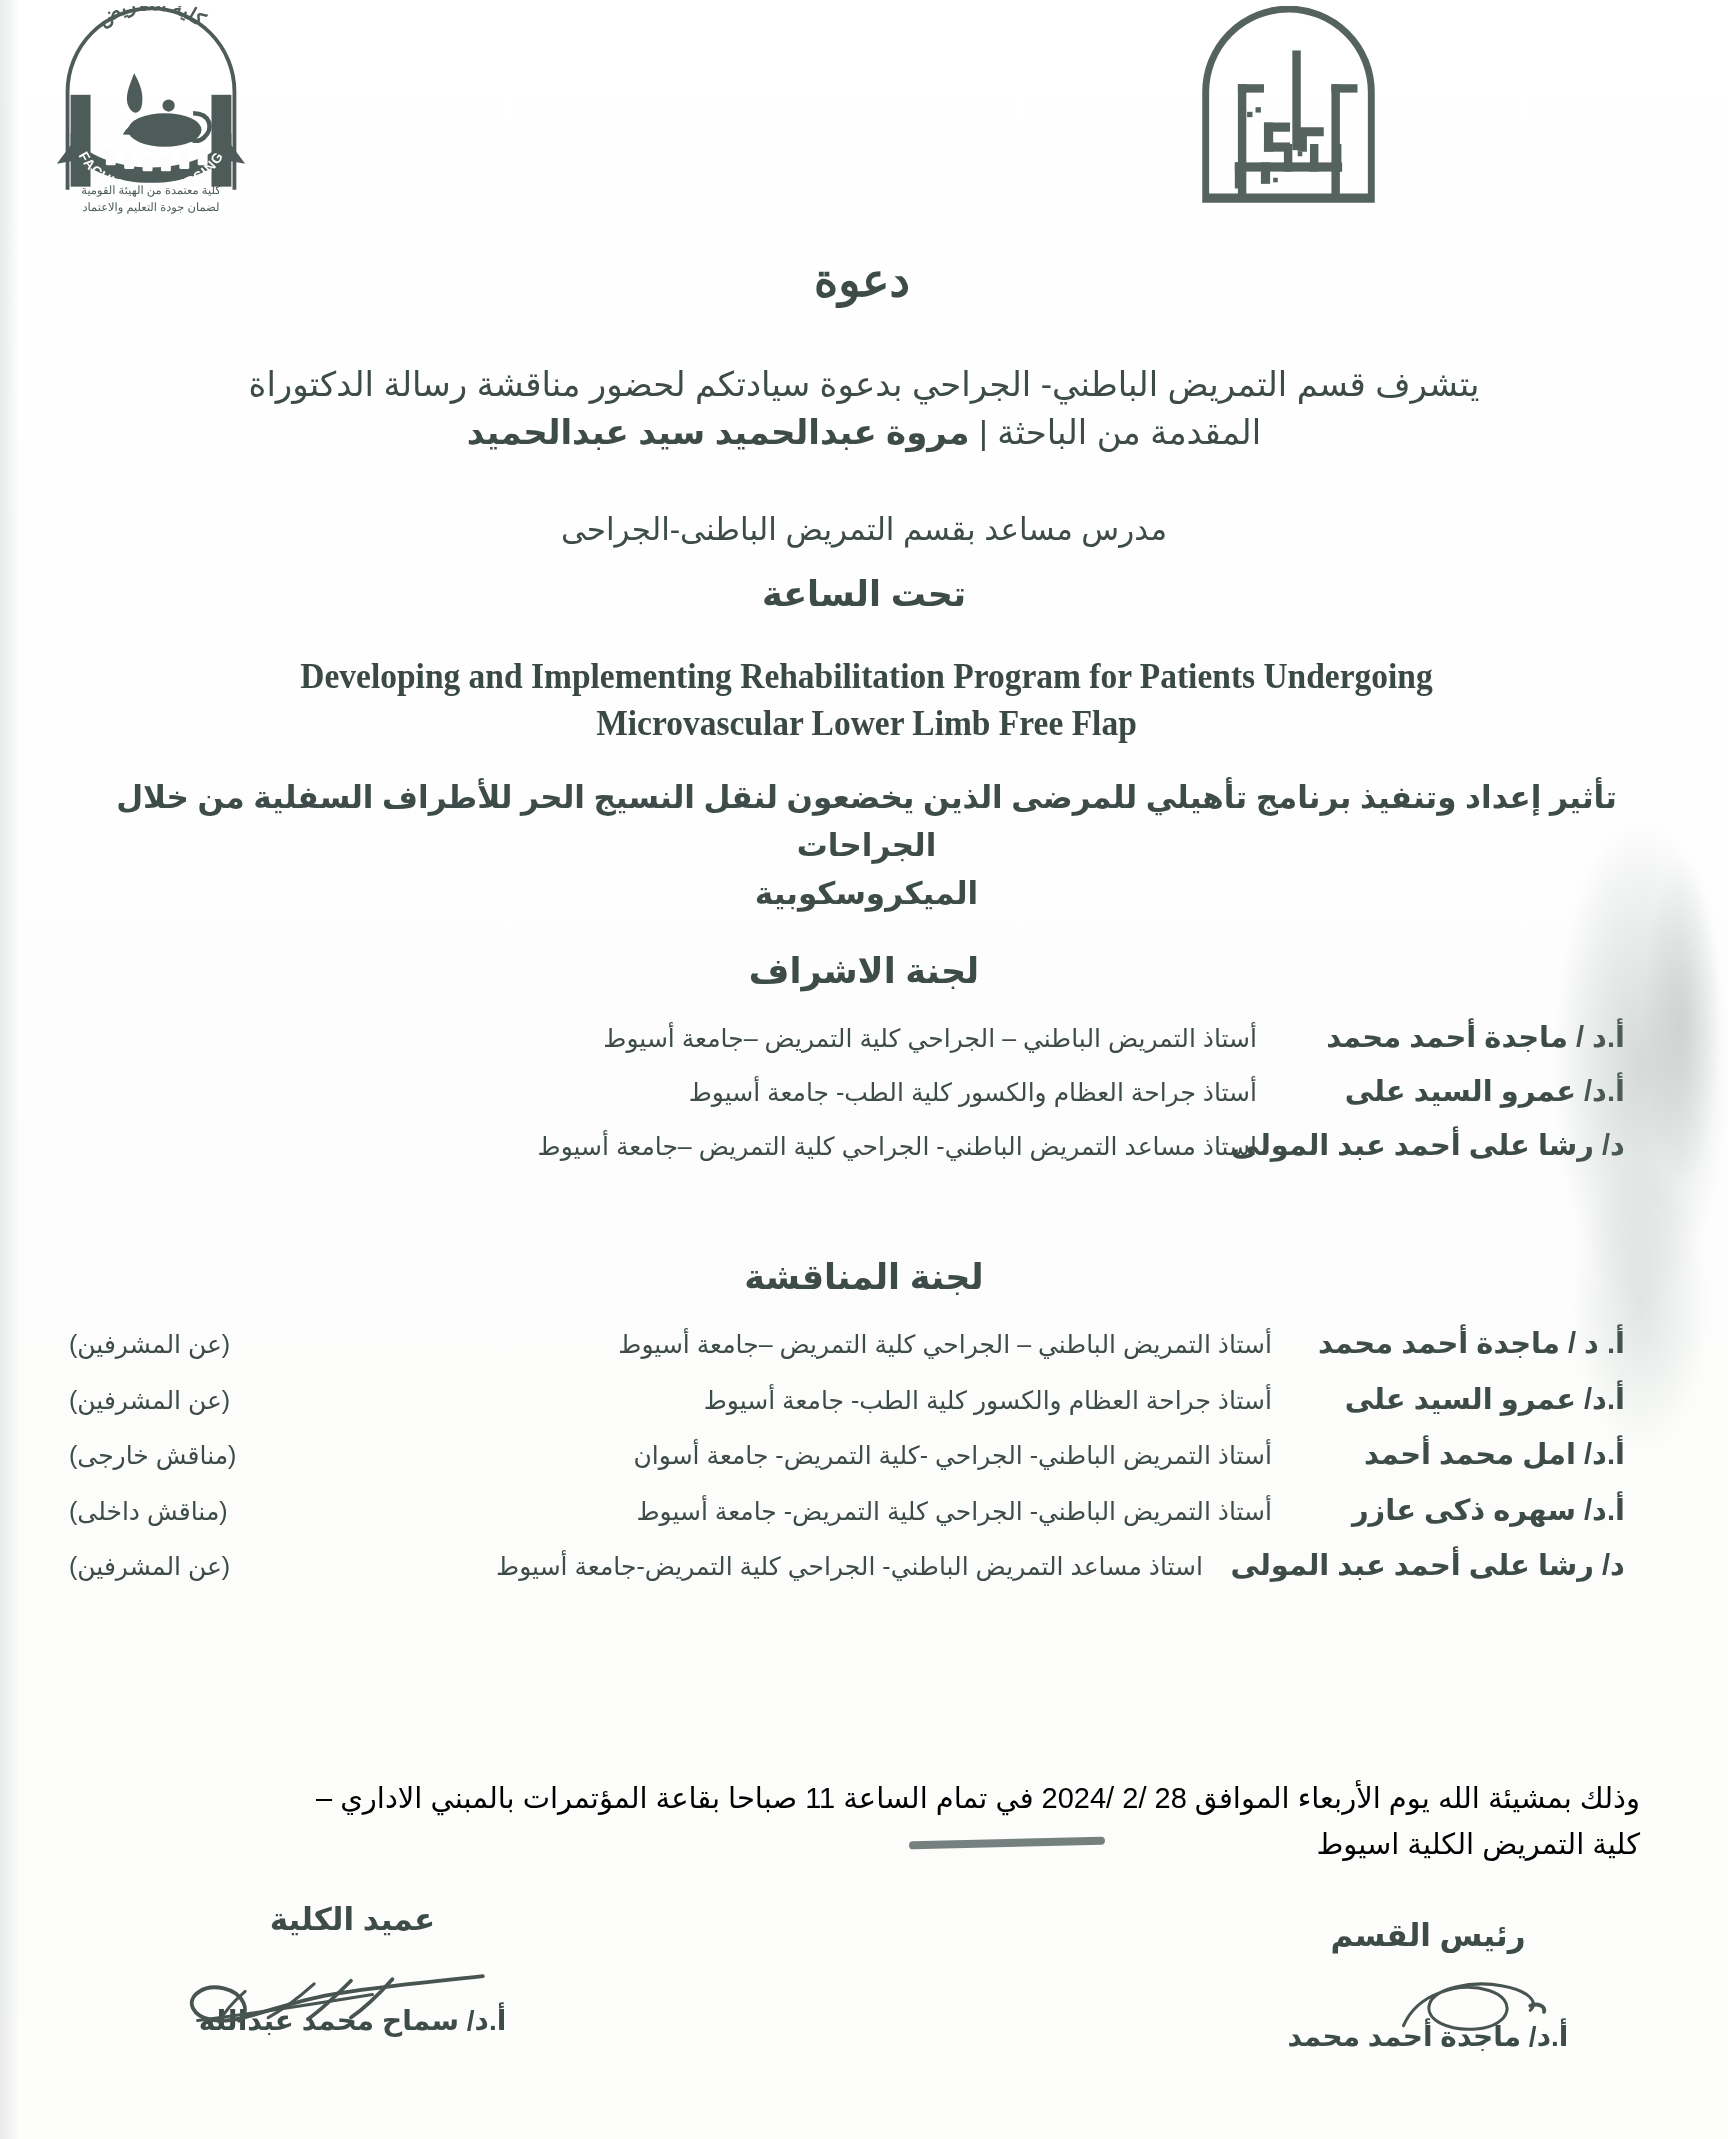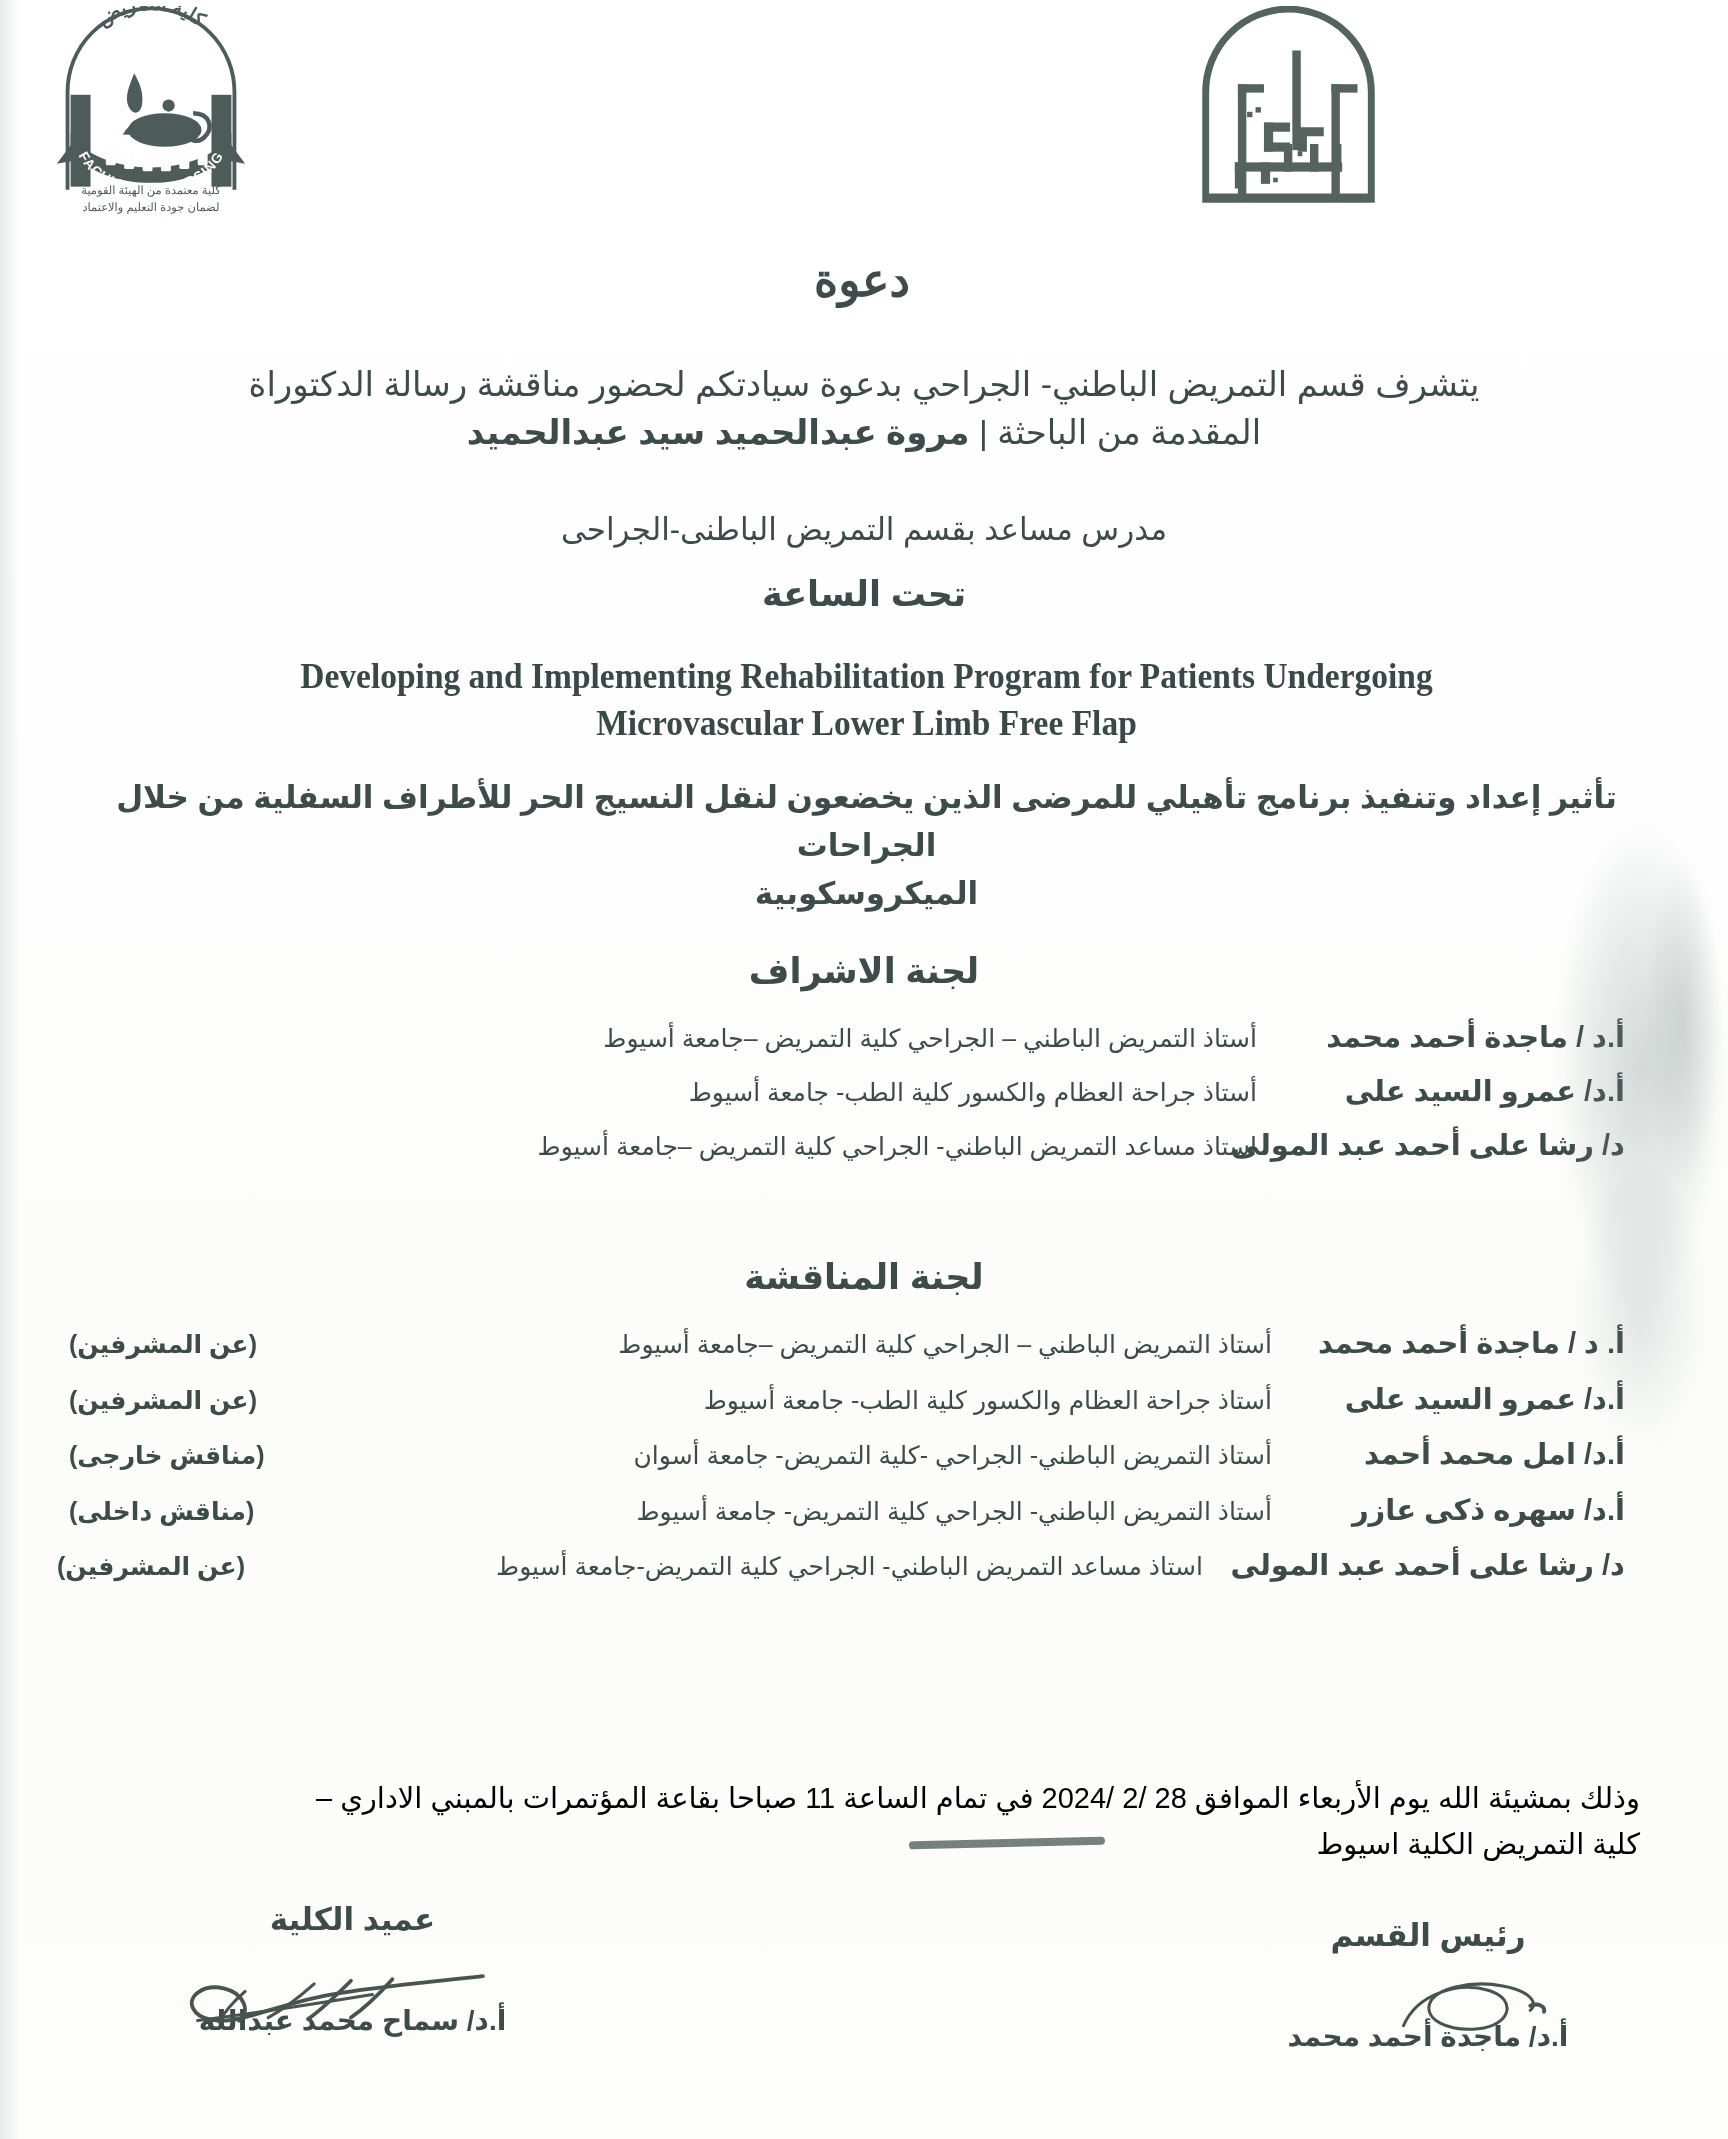--- a/index.html
+++ b/index.html
@@ -196,21 +196,21 @@
     flex: 0 0 auto;
     white-space: nowrap;
     text-align: left;
   }
   
   .committee.supervision .m-name { width: 322px; }
   .committee.supervision .member { margin-bottom: 20px; }
   .committee.supervision .m-desc { text-align: right; padding-right: 46px; }
 
   .committee.discussion .m-name { width: 330px; }
-  .committee.discussion .m-note { width: 230px; font-weight: bold; }
+  .committee.discussion .m-note { width: 230px; }
   .committee.discussion .member { margin-bottom: 21.5px; }
   .committee.discussion .m-desc { text-align: right; padding-right: 23px; }
 
   .closing {
     top: 1775px;
     left: 84px;
     width: 1556px;
     font-family: "Liberation Sans", "DejaVu Sans", sans-serif;
     font-size: 29px;
     line-height: 1.60;

